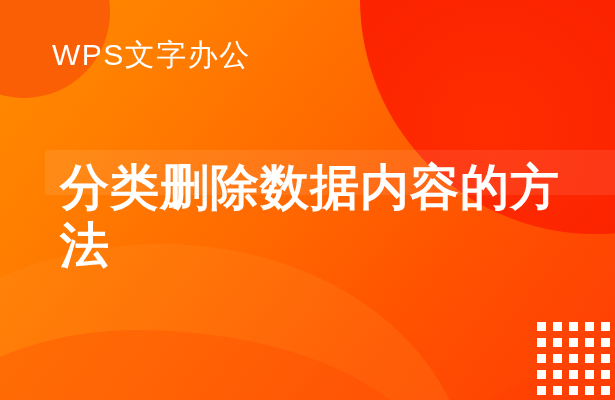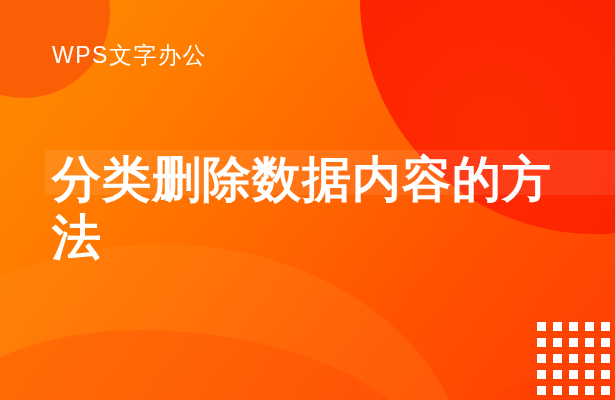--- a/index.html
+++ b/index.html
@@ -120,35 +120,35 @@
   #text-block {
     position: absolute;
     left: 52px;
     top: 38px;
     width: 540px;
   }
 
   #subtitle {
     display: block;
     color: #ffffff;
-    font-size: 23px;
+    font-size: 30px;
     font-weight: 400;
     letter-spacing: 1.5px;
     line-height: 34px;
     margin: 0;
     white-space: nowrap;
   }
 
   #title {
     display: block;
     position: absolute;
     left: 0;
     top: 112px;
     width: 530px;
-    margin: 0;
+    margin: 8px;
     color: #ffffff;
     font-size: 49px;
     font-weight: 700;
     line-height: 58px;
     letter-spacing: 1px;
     word-break: break-all;
   }
 </style>
 </head>
 <body>

